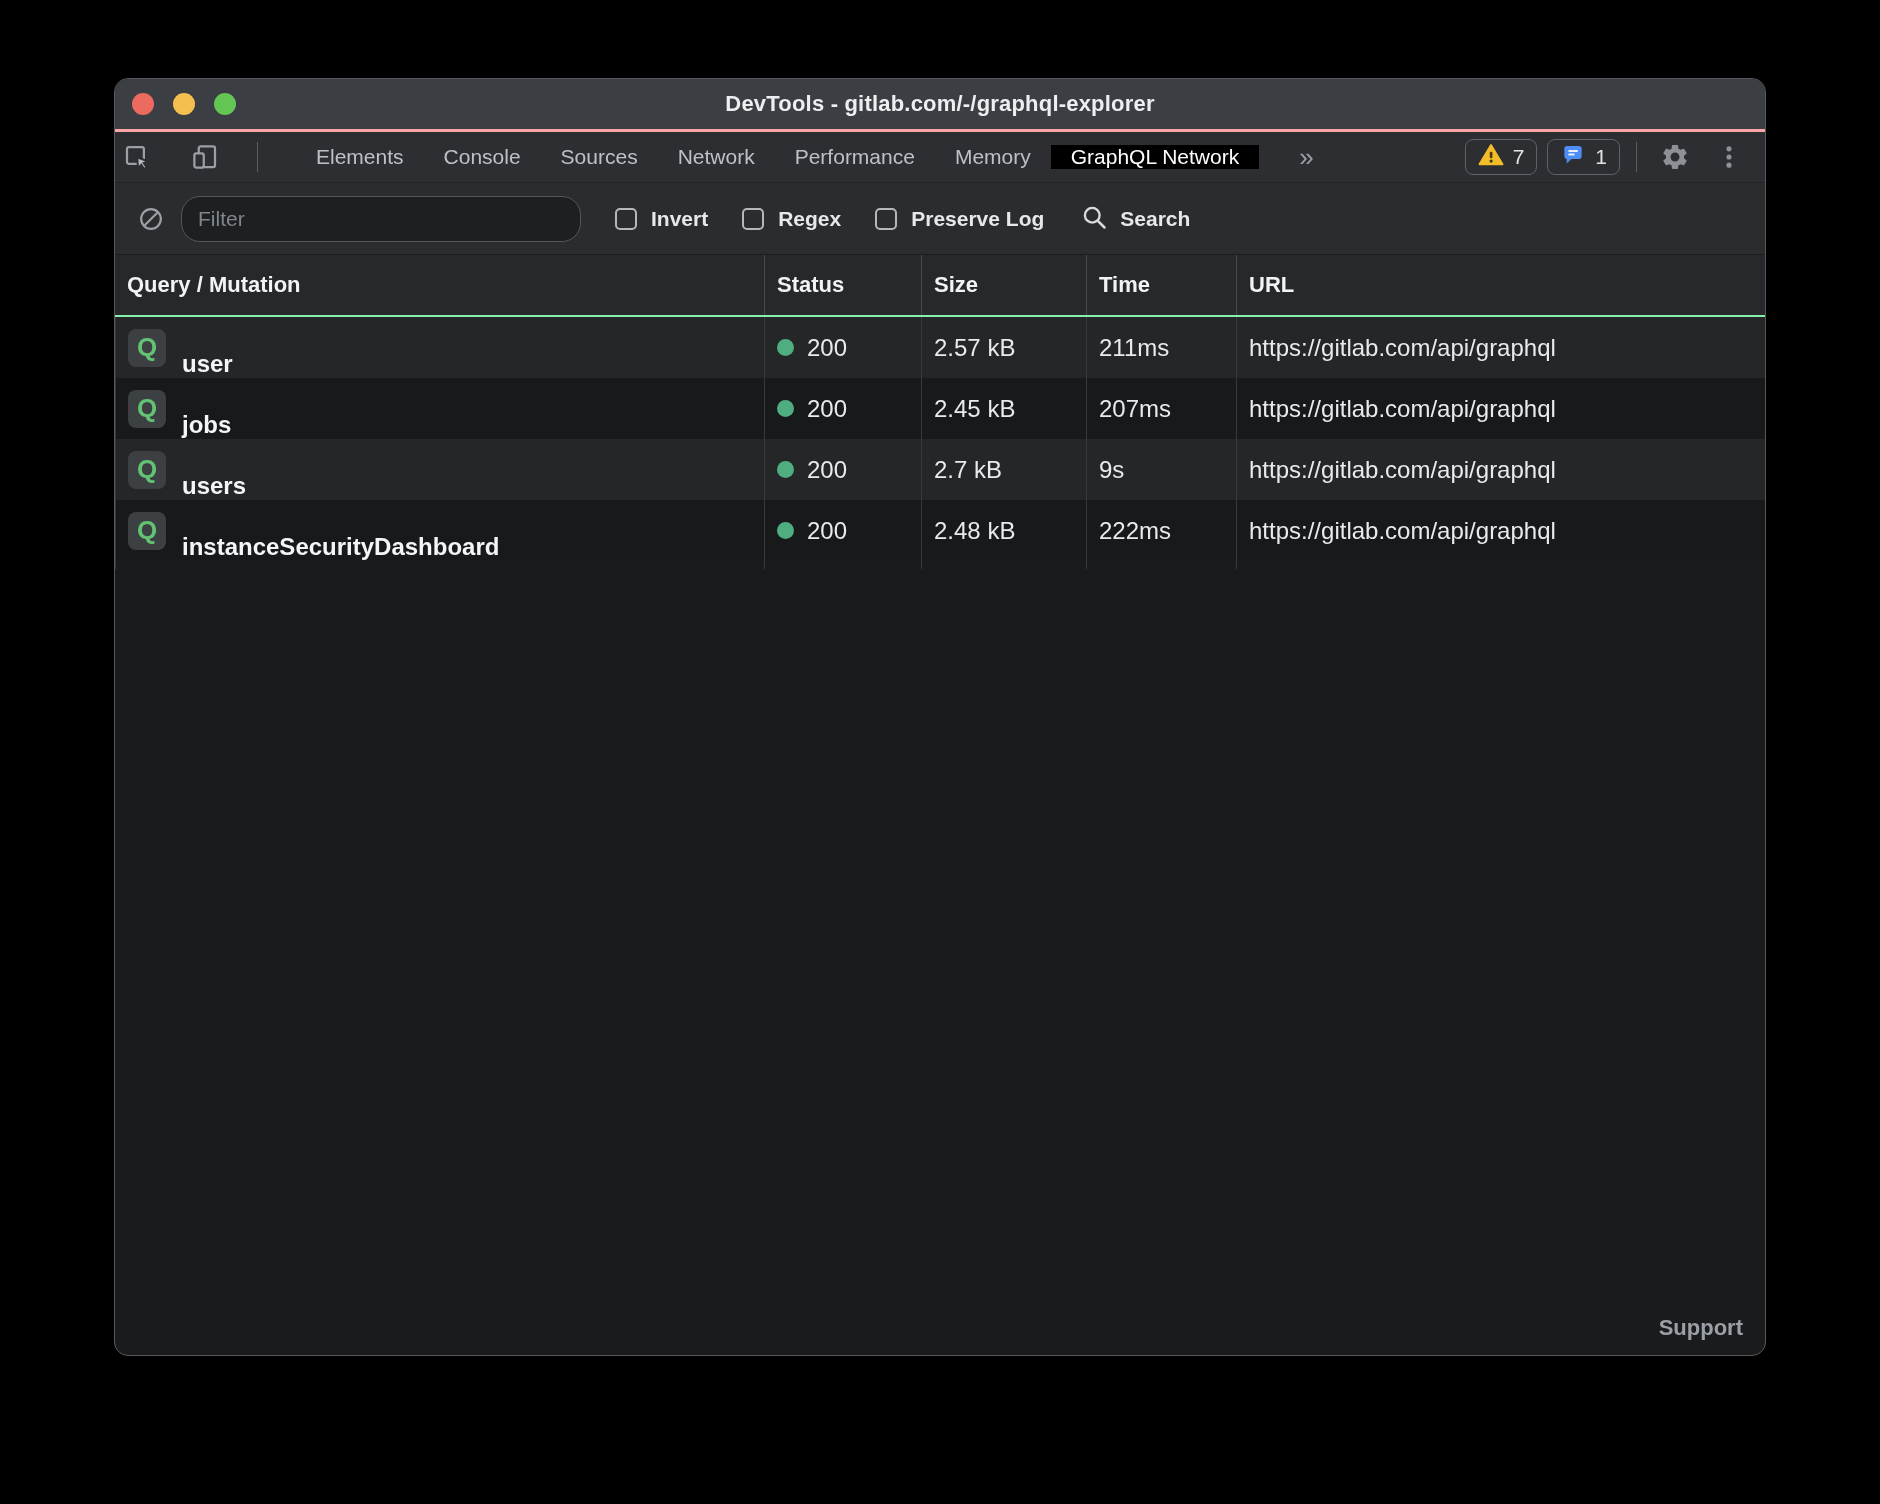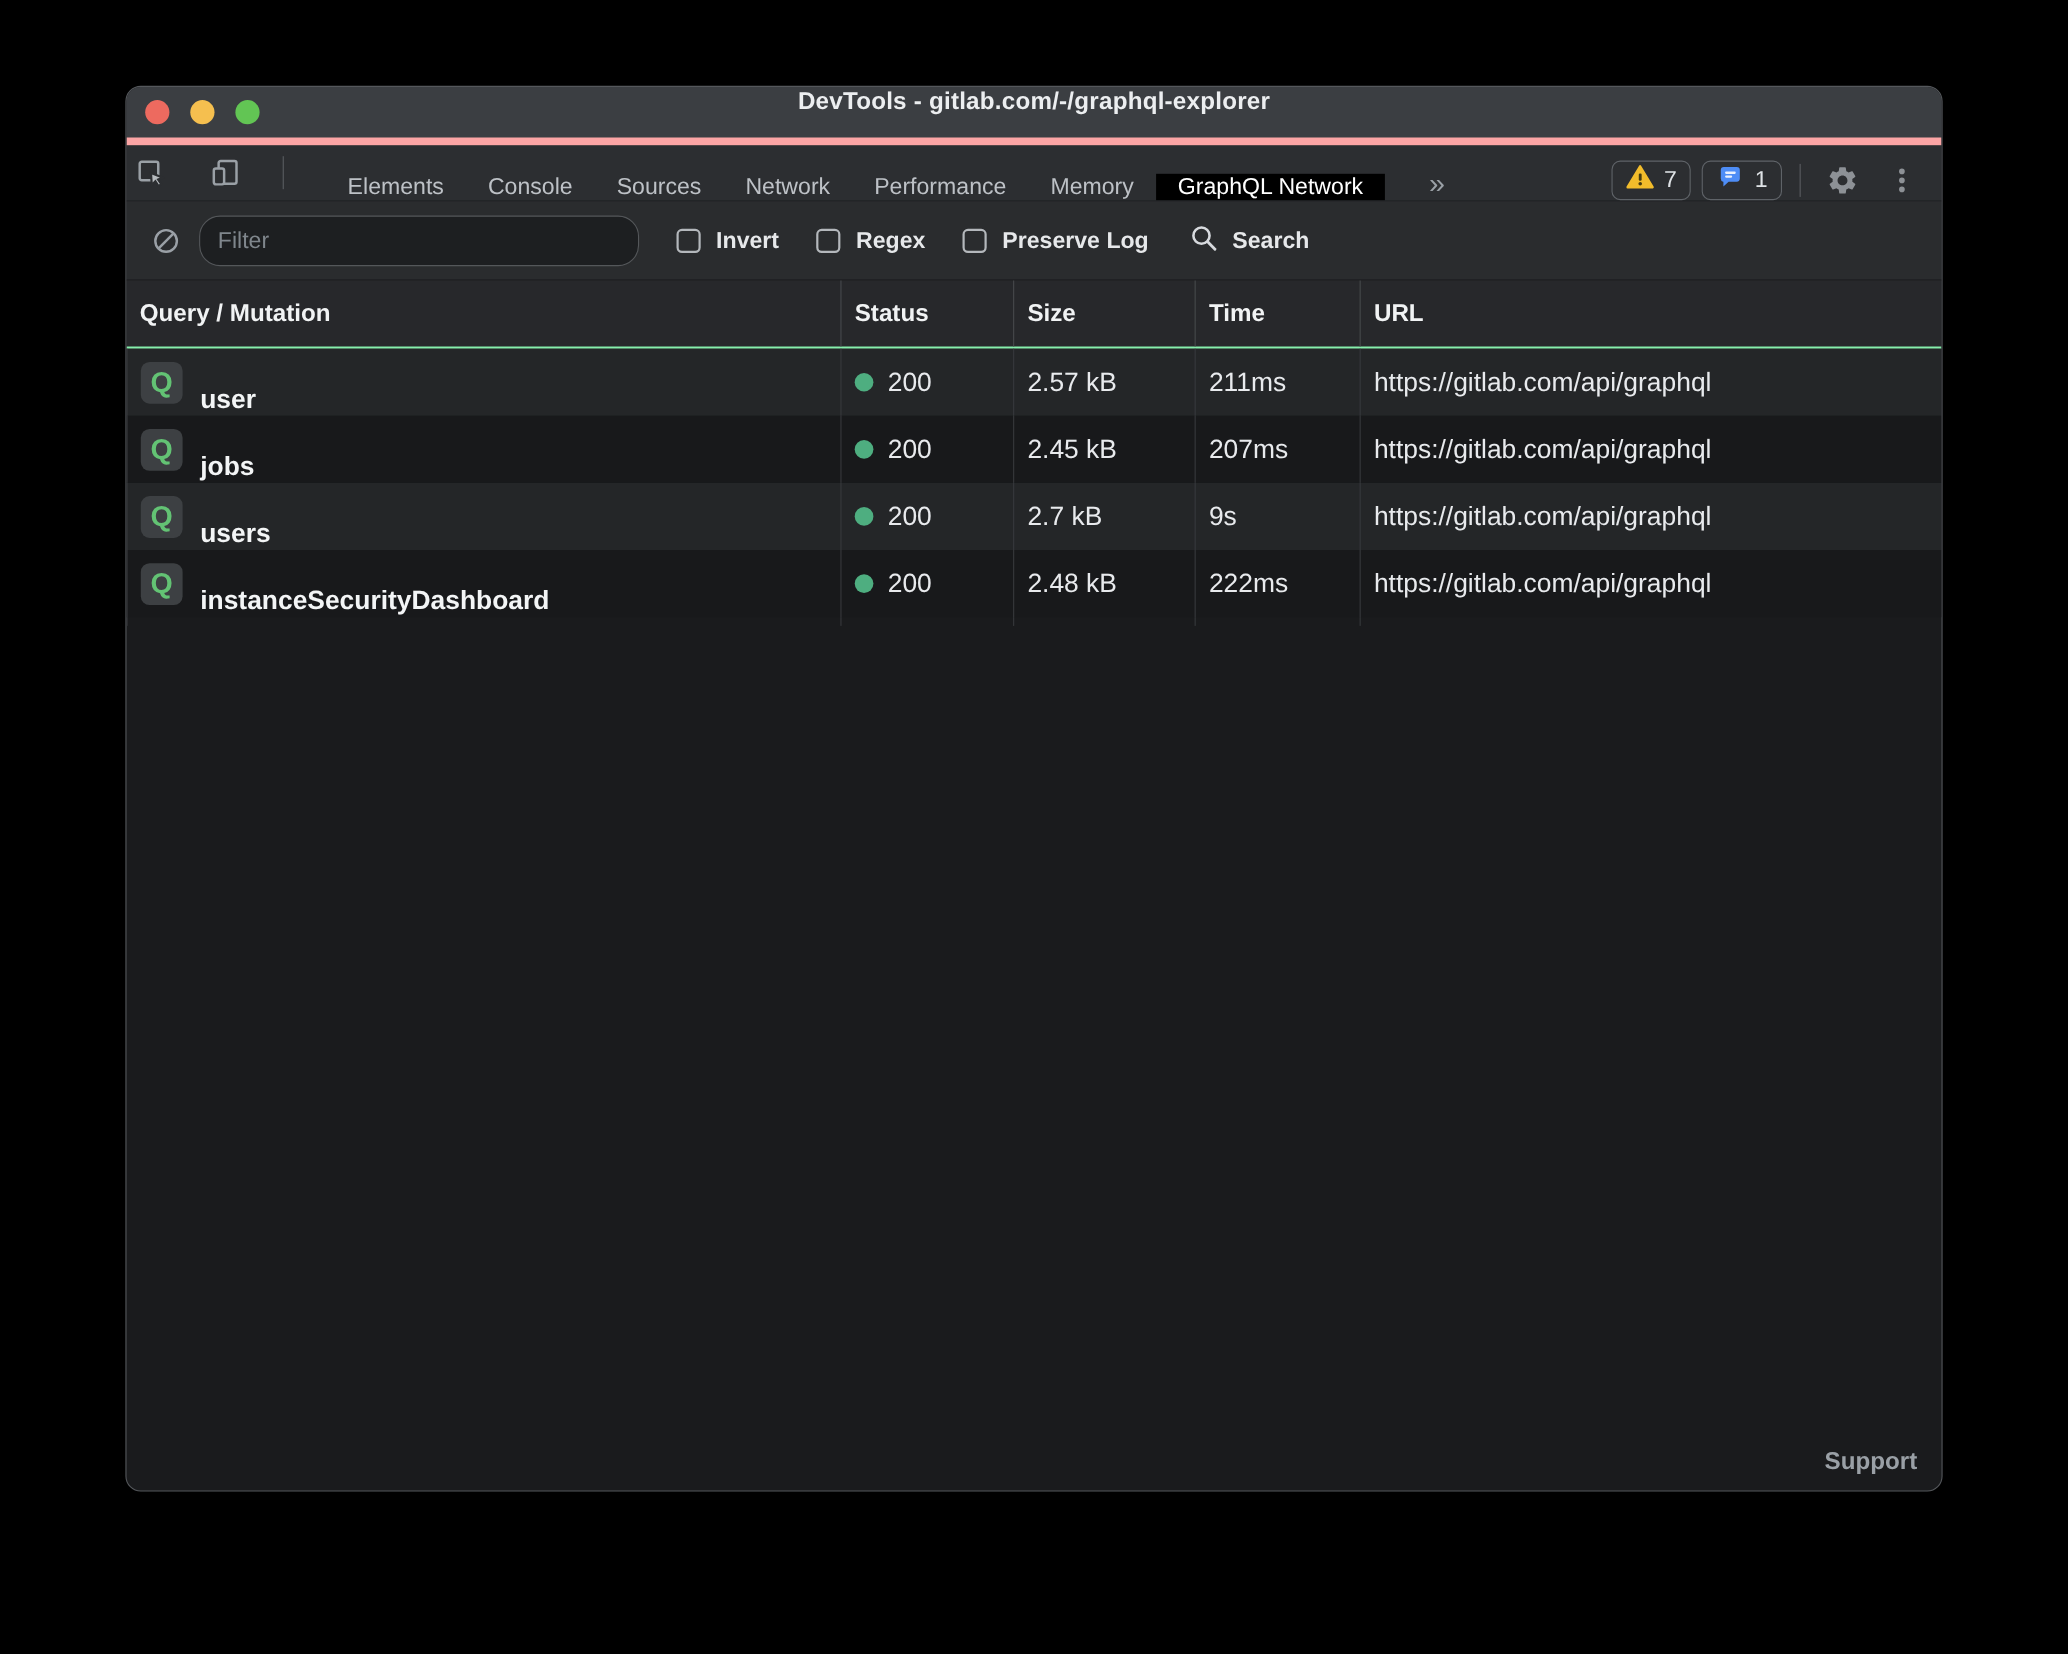--- a/index.html
+++ b/index.html
@@ -20,27 +20,27 @@
   *{box-sizing:border-box;margin:0;padding:0;}
   html,body{width:1880px;height:1504px;background:var(--bg);overflow:hidden;
     font-family:"Liberation Sans", sans-serif;}
   .window{
     position:absolute;left:114px;top:78px;width:1652px;height:1278px;
     background:var(--win-bg);border-radius:14px;overflow:hidden;
     border:1px solid #55585c;box-shadow:0 24px 70px rgba(0,0,0,.7);
   }
   
   .titlebar{height:53px;background:var(--titlebar);position:relative;
-    display:flex;justify-content:center;
-    border-bottom:7px solid #fca5a5;}
+    display:flex;align-items:center;justify-content:center;
+    border-bottom:3px solid #fca5a5;}
   .lights{position:absolute;left:17px;top:0;height:100%;display:flex;align-items:center;gap:19px;}
   .light{width:22px;height:22px;border-radius:50%;}
   .title{color:#eceef0;font-size:22px;font-weight:700;letter-spacing:.2px;}
   
-  .tabbar{height:51px;background:var(--tabbar);display:flex;align-items:flex-end;
+  .tabbar{height:51px;background:var(--tabbar);display:flex;align-items:center;
     border-bottom:1px solid #212326;gap:24px;}
   .icon-btn{display:flex;align-items:center;justify-content:center;width:44px;height:100%;cursor:pointer;}
   .icon-btn svg{display:block;}
   .vsep{width:1px;height:30px;background:#5a5d61;align-self:center;margin:0 6px;}
   .tabstrip{display:flex;align-items:stretch;margin-left:8px;}
   .tab{display:flex;align-items:center;padding:0 20px;font-size:21px;color:#bdc1c6;
     white-space:nowrap;cursor:pointer;}
   .tab.active{background:#000;color:#ffffff;font-weight:500;}
   .tab-overflow{display:flex;align-items:center;padding:0 16px;color:#9aa0a6;
     font-size:26px;cursor:pointer;}

